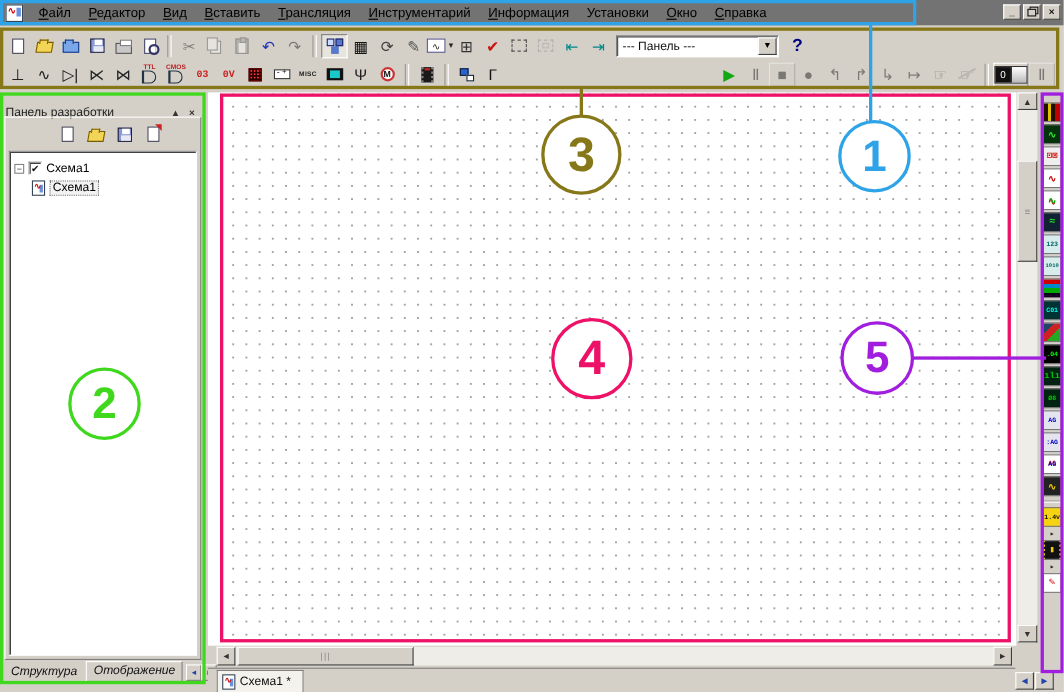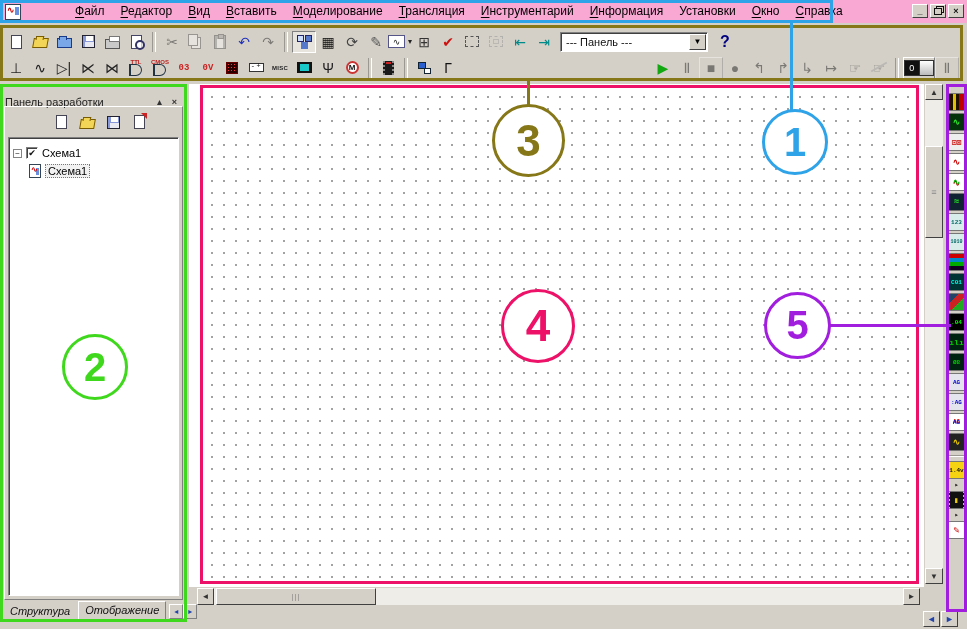--- a/index.html
+++ b/index.html
@@ -1,21 +1,21 @@
 <!DOCTYPE html>
 <html><head>
 <meta charset="utf-8">
 <style>
   * { margin:0; padding:0; box-sizing:border-box; }
   html,body { width:967px; height:629px; overflow:hidden; }
   body { font-family:"Liberation Sans", sans-serif; background:#d4d0c8; position:relative; }
   #root { position:absolute; inset:0; width:967px; height:629px; background:#d4d0c8; }
 
   
-  #menubar { position:absolute; left:0; top:0; width:967px; height:23px; display:flex; align-items:center; background:#f9a8d4;gap:40px; }
+  #menubar { position:absolute; left:0; top:0; width:967px; height:23px; display:flex; align-items:center; background:#737373; }
   .appicon { width:16px; height:16px; margin:0 6px 0 5px; position:relative; background:#fff; border:1px solid #345; }
   .appicon::after { content:'∿'; position:absolute; left:1px; top:0px; color:#c00; font-size:9px; font-weight:bold; }
   .appicon::before { content:''; position:absolute; right:1px; top:2px; width:4px; height:8px; background:#2a5fd0; opacity:.7; }
   #menu-items { display:flex; align-items:center; height:100%; }
   .menu-item { font-size:12px; color:#000; padding:0 8px; line-height:23px; white-space:nowrap; cursor:default; }
   .menu-item u { text-underline-offset:2px; }
   #winctl { position:absolute; right:3px; top:4px; display:flex; gap:2px; }
   .wbtn { width:16px; height:14px; background:#d4d0c8; border:1px solid; border-color:#fff #404040 #404040 #fff; font-size:9px; line-height:11px; text-align:center; font-weight:bold; color:#111; display:flex; align-items:center; justify-content:center; }
   .mi-restore { width:8px; height:7px; border:1px solid #111; background:#d4d0c8; box-shadow:2px -2px 0 -1px #d4d0c8, 2px -2px 0 0 #111; margin:1px 0 0 -1px; }
 
@@ -174,21 +174,20 @@
 
 <div id="root">
 
   <div id="menubar">
     <span class="appicon"></span>
     <div id="menu-items">
         <span class="menu-item"><u>Ф</u>айл</span>
         <span class="menu-item"><u>Р</u>едактор</span>
         <span class="menu-item"><u>В</u>ид</span>
         <span class="menu-item"><u>В</u>ставить</span>
-        <span class="menu-item"><u>М</u>оделирование</span>
         <span class="menu-item"><u>Т</u>рансляция</span>
         <span class="menu-item"><u>И</u>нструментарий</span>
         <span class="menu-item"><u>И</u>нформация</span>
         <span class="menu-item">Установки</span>
         <span class="menu-item"><u>О</u>кно</span>
         <span class="menu-item"><u>С</u>правка</span>
       </div>
     <div id="winctl">
         <span class="wbtn">_</span>
         <span class="wbtn">
@@ -427,20 +426,26 @@
     <span class="sb-btn" style="top:0;">▲</span>
     <span id="vsb-thumb">≡</span>
     <span class="sb-btn" style="bottom:0;">▼</span>
   </div>
   <div id="hsb">
     <span class="sb-btn-h" style="left:0;">◄</span>
     <span id="hsb-thumb">|||</span>
     <span class="sb-btn-h" style="right:0;">►</span>
   </div>
 
+  <div id="doctabs">
+    <div id="doc-tab">
+      <span class="mi-doc"></span>
+      <span>Схема1 *</span>
+    </div>
+  </div>
   <div id="tabnav">
     <span class="navbtn">◄</span>
     <span class="navbtn">►</span>
   </div>
 
   <div id="rightstrip">
       <div class="ri ri-la"></div>
       <div class="ri ri-scope">∿</div>
       <div class="ri ri-pair">⊡⊠</div>
       <div class="ri ri-plot1">∿</div>

